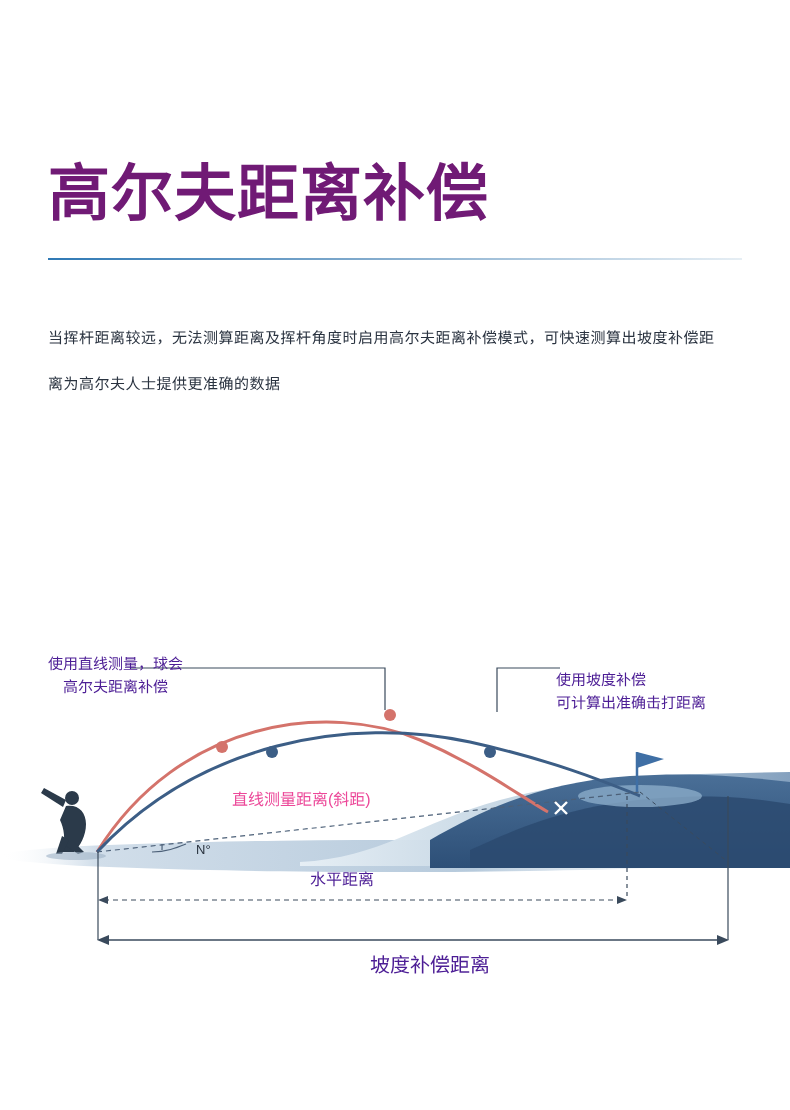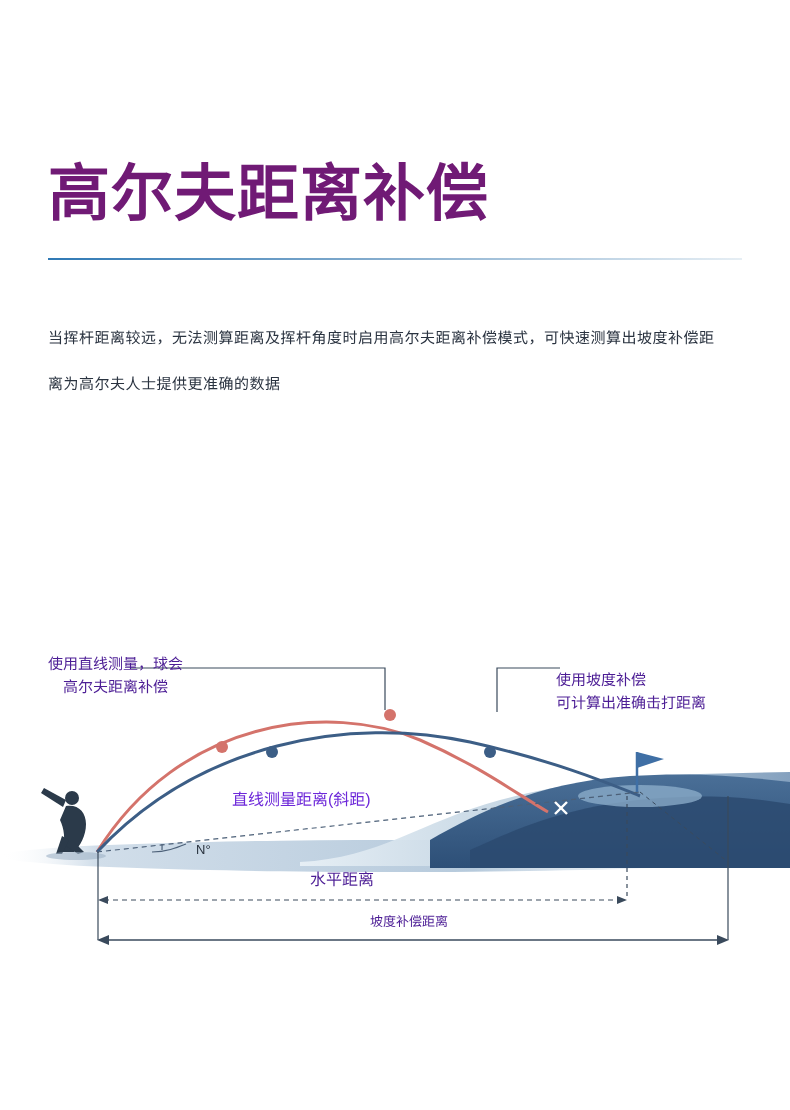--- a/index.html
+++ b/index.html
@@ -81,37 +81,37 @@
   .anno-right {
     left: 556px;
     top: 652px;
     text-align: left;
     margin-top: 16px;
   }
   .label-slope {
     left: 232px;
     top: 788px;
     font-size: 16px;
-    color: #6d28d9;
+    color: #ec4899;
   }
   .label-angle {
     left: 196px;
     top: 838px;
     font-size: 13px;
     color: #27313d;
   }
   .label-horiz {
     left: 310px;
     top: 868px;
     font-size: 16px;
   }
   .label-comp {
     left: 370px;
-    top: 910px;
-    font-size: 13px;
+    top: 954px;
+    font-size: 20px;
   }
 </style>
 </head>
 <body>
 
 <div class="page">
 
   <h1 class="title">高尔夫距离补偿</h1>
 
   <div class="rule"></div>

